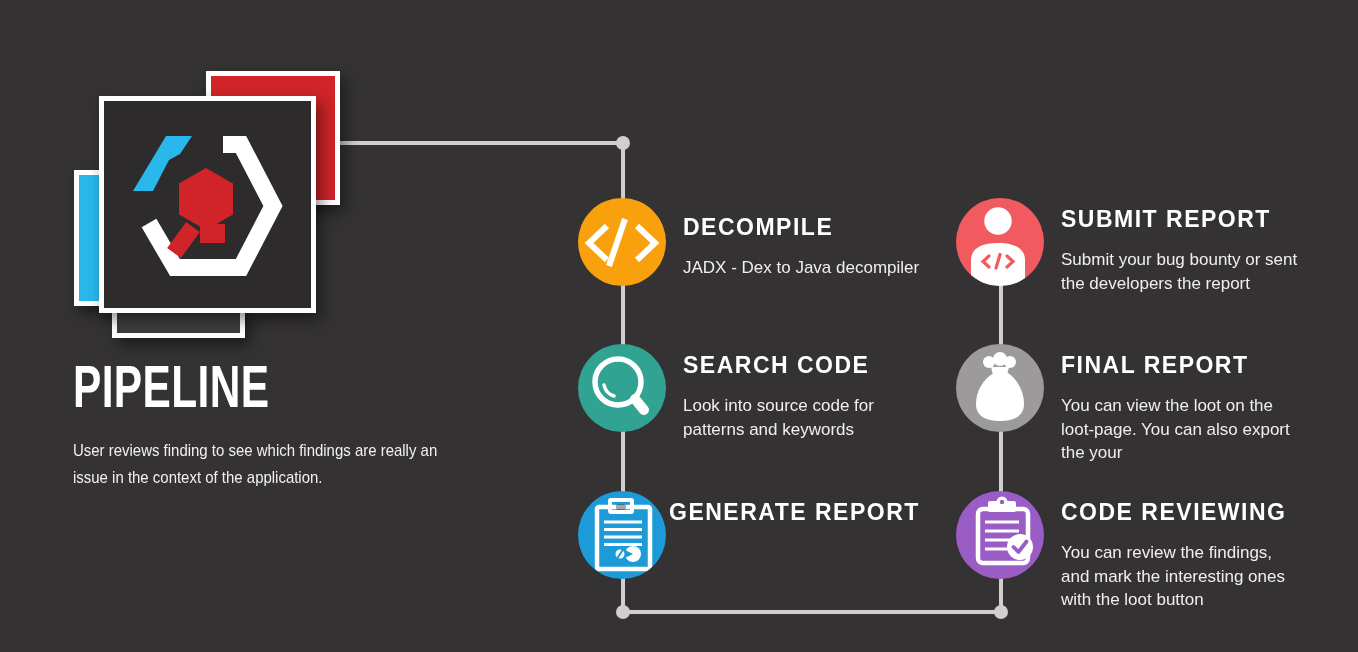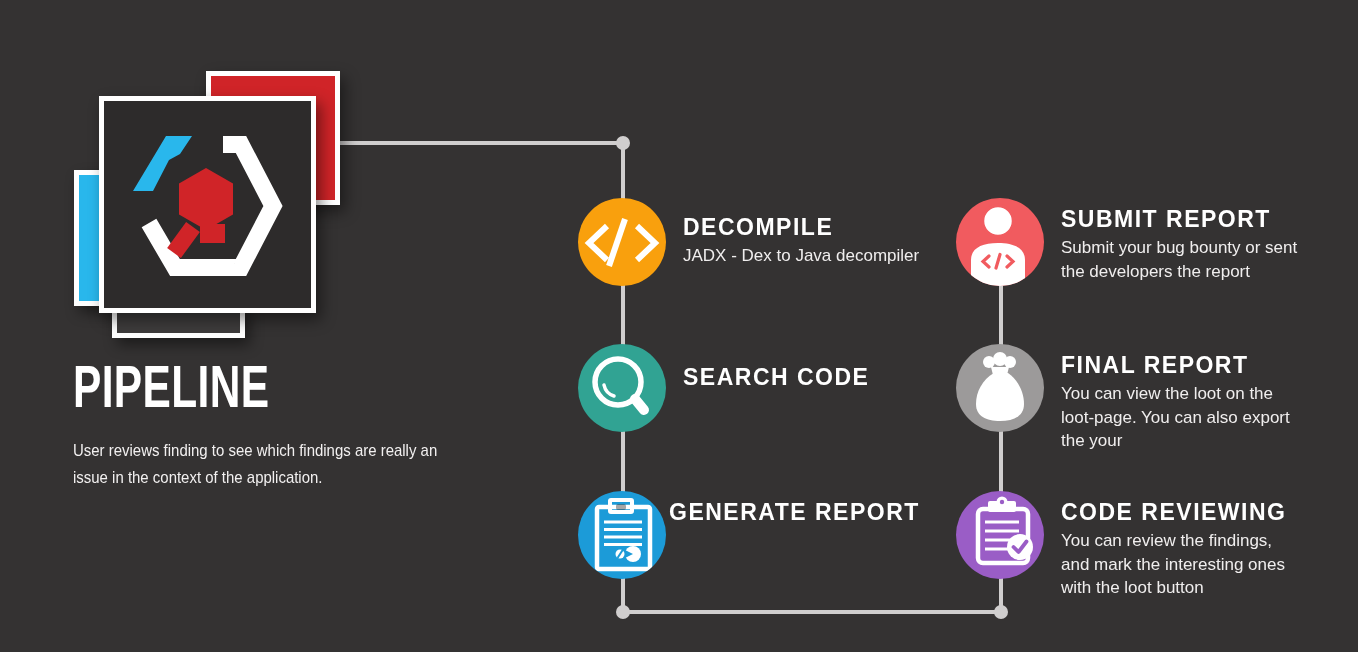--- a/index.html
+++ b/index.html
@@ -33,26 +33,26 @@
   .circle{
     position:absolute;width:88px;height:88px;border-radius:50%;overflow:hidden;z-index:2;
   }
   .circle svg{position:absolute;left:0;top:0;}
   .step-text{position:absolute;width:285px;z-index:2;}
   .step-text h2{
     margin:0;font-size:23px;font-weight:700;letter-spacing:1.5px;
     line-height:30px;color:#fff;white-space:nowrap;
   }
   .step-text p{
-    margin:2px 0 0;font-size:17px;line-height:23.5px;color:#F0EEEE;white-space:pre-line;
+    margin:14px 0 0;font-size:17px;line-height:23.5px;color:#F0EEEE;white-space:pre-line;
   }
   
   .c-l1{left:578px;top:198px;} .c-l2{left:578px;top:344px;} .c-l3{left:578px;top:491px;}
   .c-r1{left:956px;top:198px;} .c-r2{left:956px;top:344px;} .c-r3{left:956px;top:491px;}
-  .t-l1{left:683px;top:212px;} .t-l2{left:683px;top:362px;} .t-l3{left:669px;top:497px;}
+  .t-l1{left:683px;top:212px;} .t-l2{left:683px;top:350px;} .t-l3{left:669px;top:497px;}
   .t-r1{left:1061px;top:204px;} .t-r2{left:1061px;top:350px;} .t-r3{left:1061px;top:497px;}
 </style>
 </head>
 <body>
 
 <div class="canvas" style="background: rgb(52, 50, 50);">
 
   <div class="line" style="left: 338px; top: 141px; width: 287px; height: 4px; background: rgb(208, 206, 206);"></div>
   <div class="line" style="left: 621px; top: 141px; width: 4px; height: 473px; background: rgb(208, 206, 206);"></div>
   <div class="line" style="left: 999px; top: 241px; width: 4px; height: 373px; background: rgb(208, 206, 206);"></div>
@@ -101,20 +101,22 @@
 
   <div class="circle c-l2" style="background: rgb(49, 163, 147); color: rgb(49, 163, 147);">
     <svg width="88" height="88" viewBox="0 0 88 88">
       <circle cx="40" cy="38" r="23" fill="none" stroke="#fff" stroke-width="5.5"></circle>
       <path d="M26,41 A 14.5 14.5 0 0 0 36,52" fill="none" stroke="#fff" stroke-width="3.5" stroke-linecap="round"></path>
       <line x1="57" y1="55" x2="66" y2="66" stroke="#fff" stroke-width="10" stroke-linecap="round"></line>
     </svg>
   </div>
   <div class="step-text t-l2">
     <h2>SEARCH CODE</h2>
+    <p>Look into source code for
+patterns and keywords</p>
   </div>
 
   <div class="circle c-l3" style="background: rgb(28, 155, 216); color: rgb(28, 155, 216);">
     <svg width="88" height="88" viewBox="0 0 88 88">
       <rect x="19" y="16" width="53" height="62" rx="2" fill="none" stroke="#fff" stroke-width="4.5"></rect>
       <rect x="32" y="9" width="22" height="12" rx="1" fill="none" stroke="#fff" stroke-width="4"></rect>
       <rect x="38" y="13" width="10" height="6" rx="2" fill="rgba(0,0,0,0.35)"></rect>
       <line x1="26" y1="31" x2="64" y2="31" stroke="#fff" stroke-width="3"></line>
       <line x1="26" y1="38.5" x2="64" y2="38.5" stroke="#fff" stroke-width="3"></line>
       <line x1="26" y1="46" x2="64" y2="46" stroke="#fff" stroke-width="3"></line>

